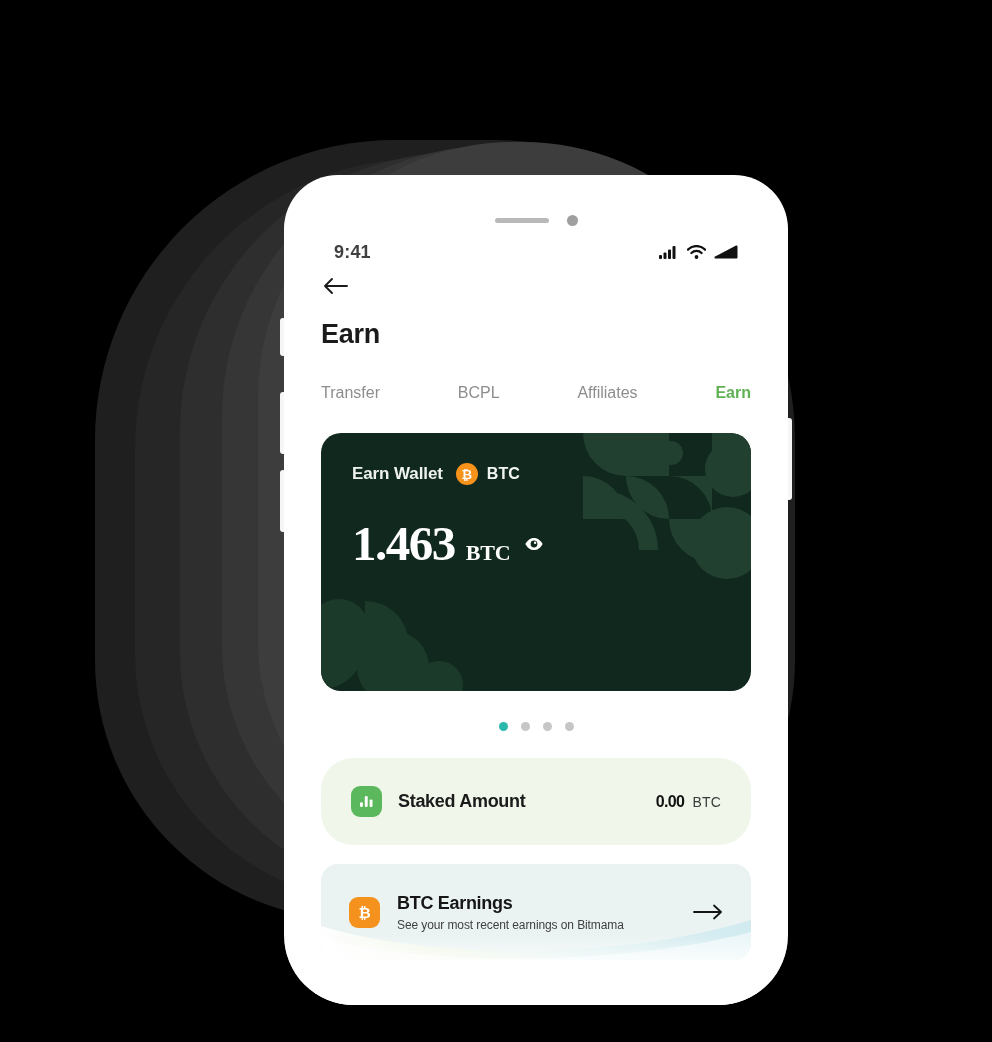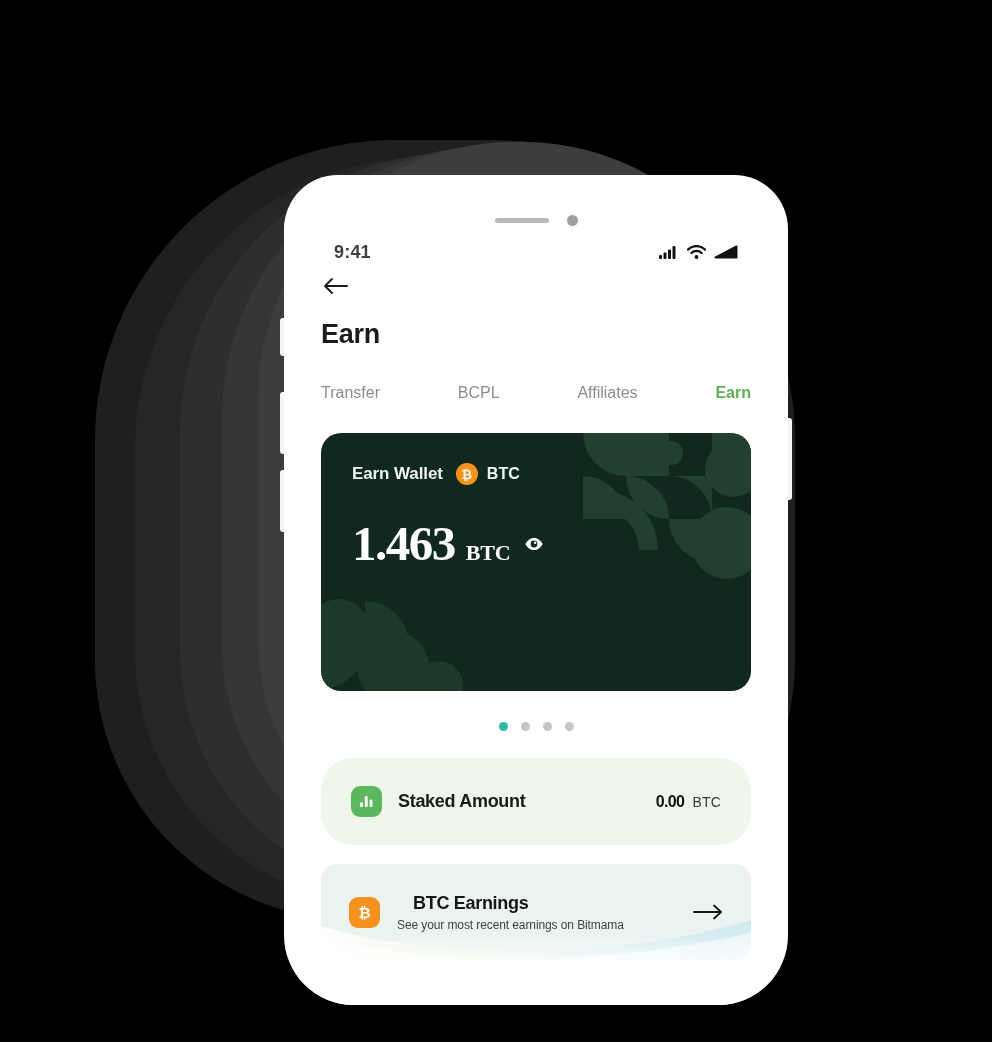--- a/index.html
+++ b/index.html
@@ -350,21 +350,20 @@
     cursor: pointer;
   }
   #earnings-wave { position: absolute; inset: 0; pointer-events: none; }
   #earnings-icon { background: #f5921e; z-index: 2; }
   #earnings-text { margin-left: 17px; z-index: 2; }
   #earnings-title {
     font-size: 18px;
     font-weight: bold;
     color: #161616;
     letter-spacing: -0.3px;
-    margin-left: 16px;
   }
   #earnings-sub {
     margin-top: 4px;
     font-size: 12px;
     color: #3f3f3f;
     letter-spacing: -0.1px;
   }
   #earnings-spacer { flex: 1 1 auto; }
   #earnings-arrow { z-index: 2; display: flex; }
 </style>

